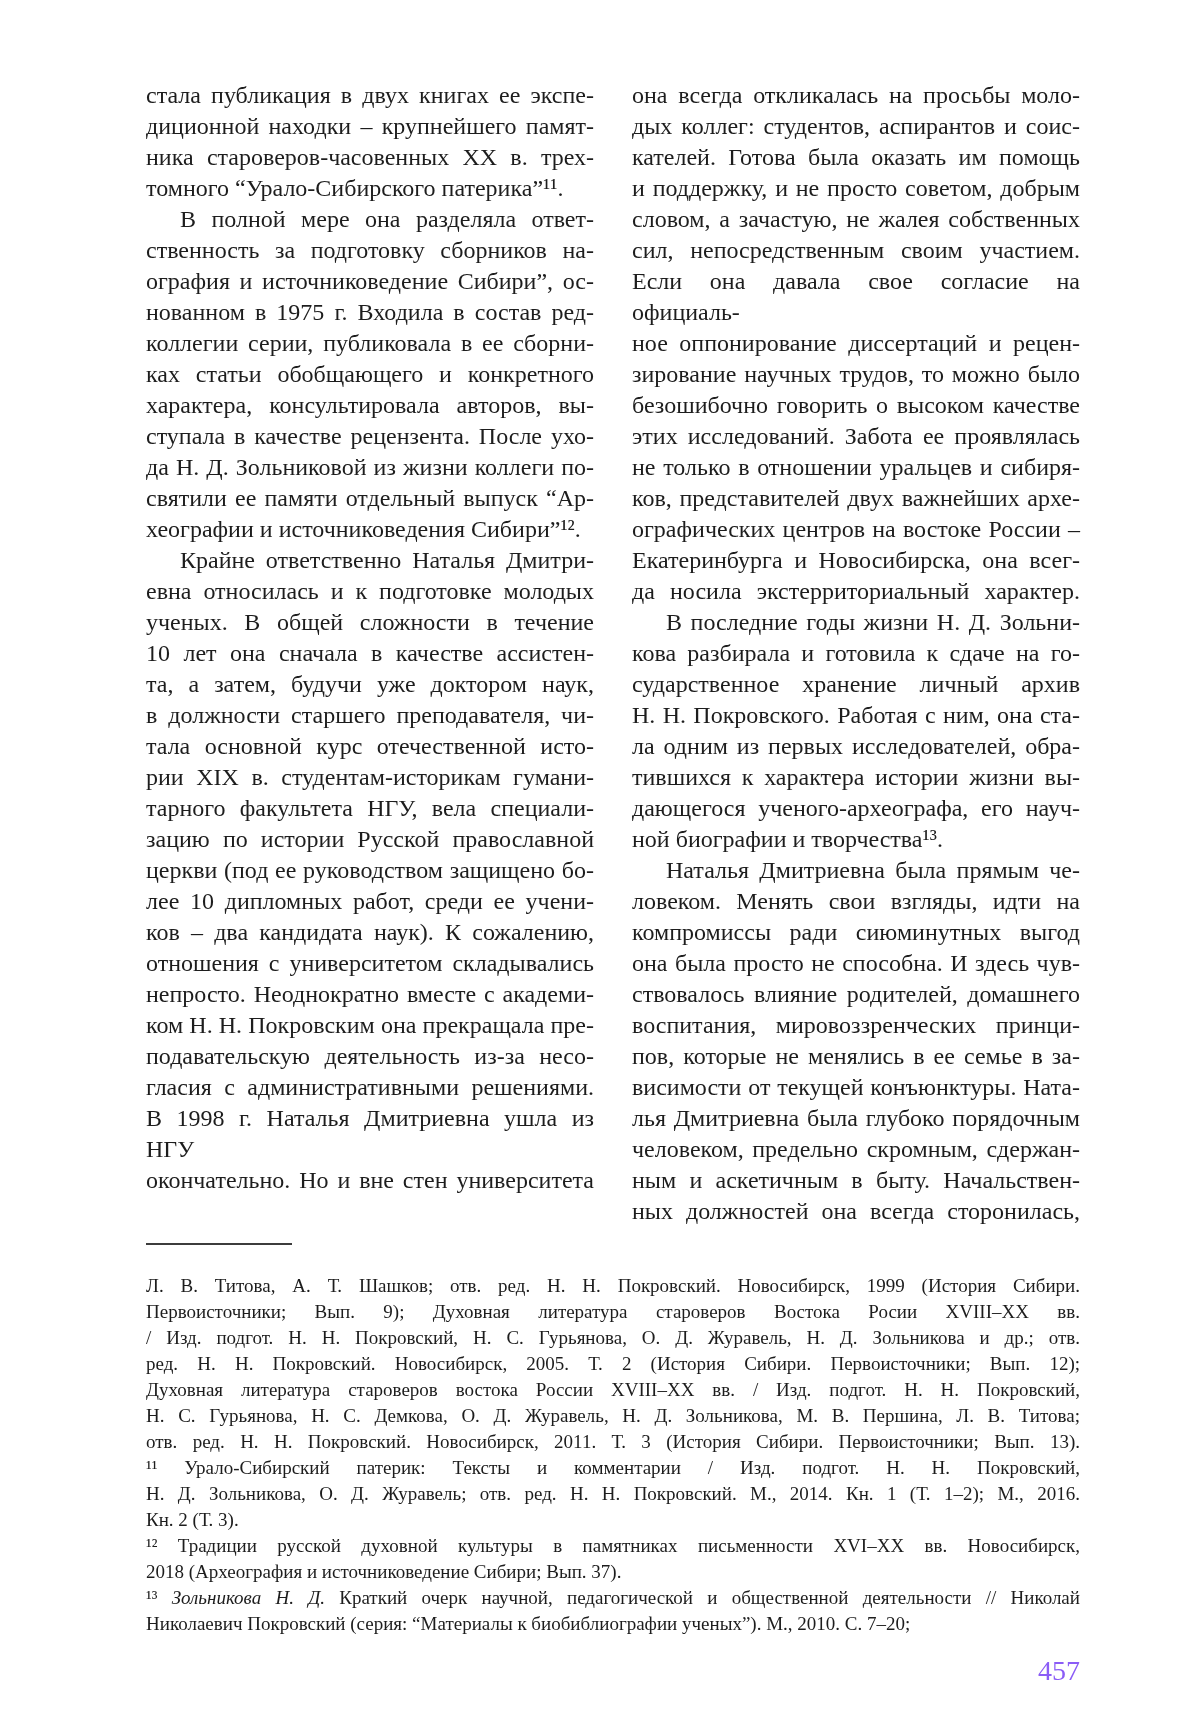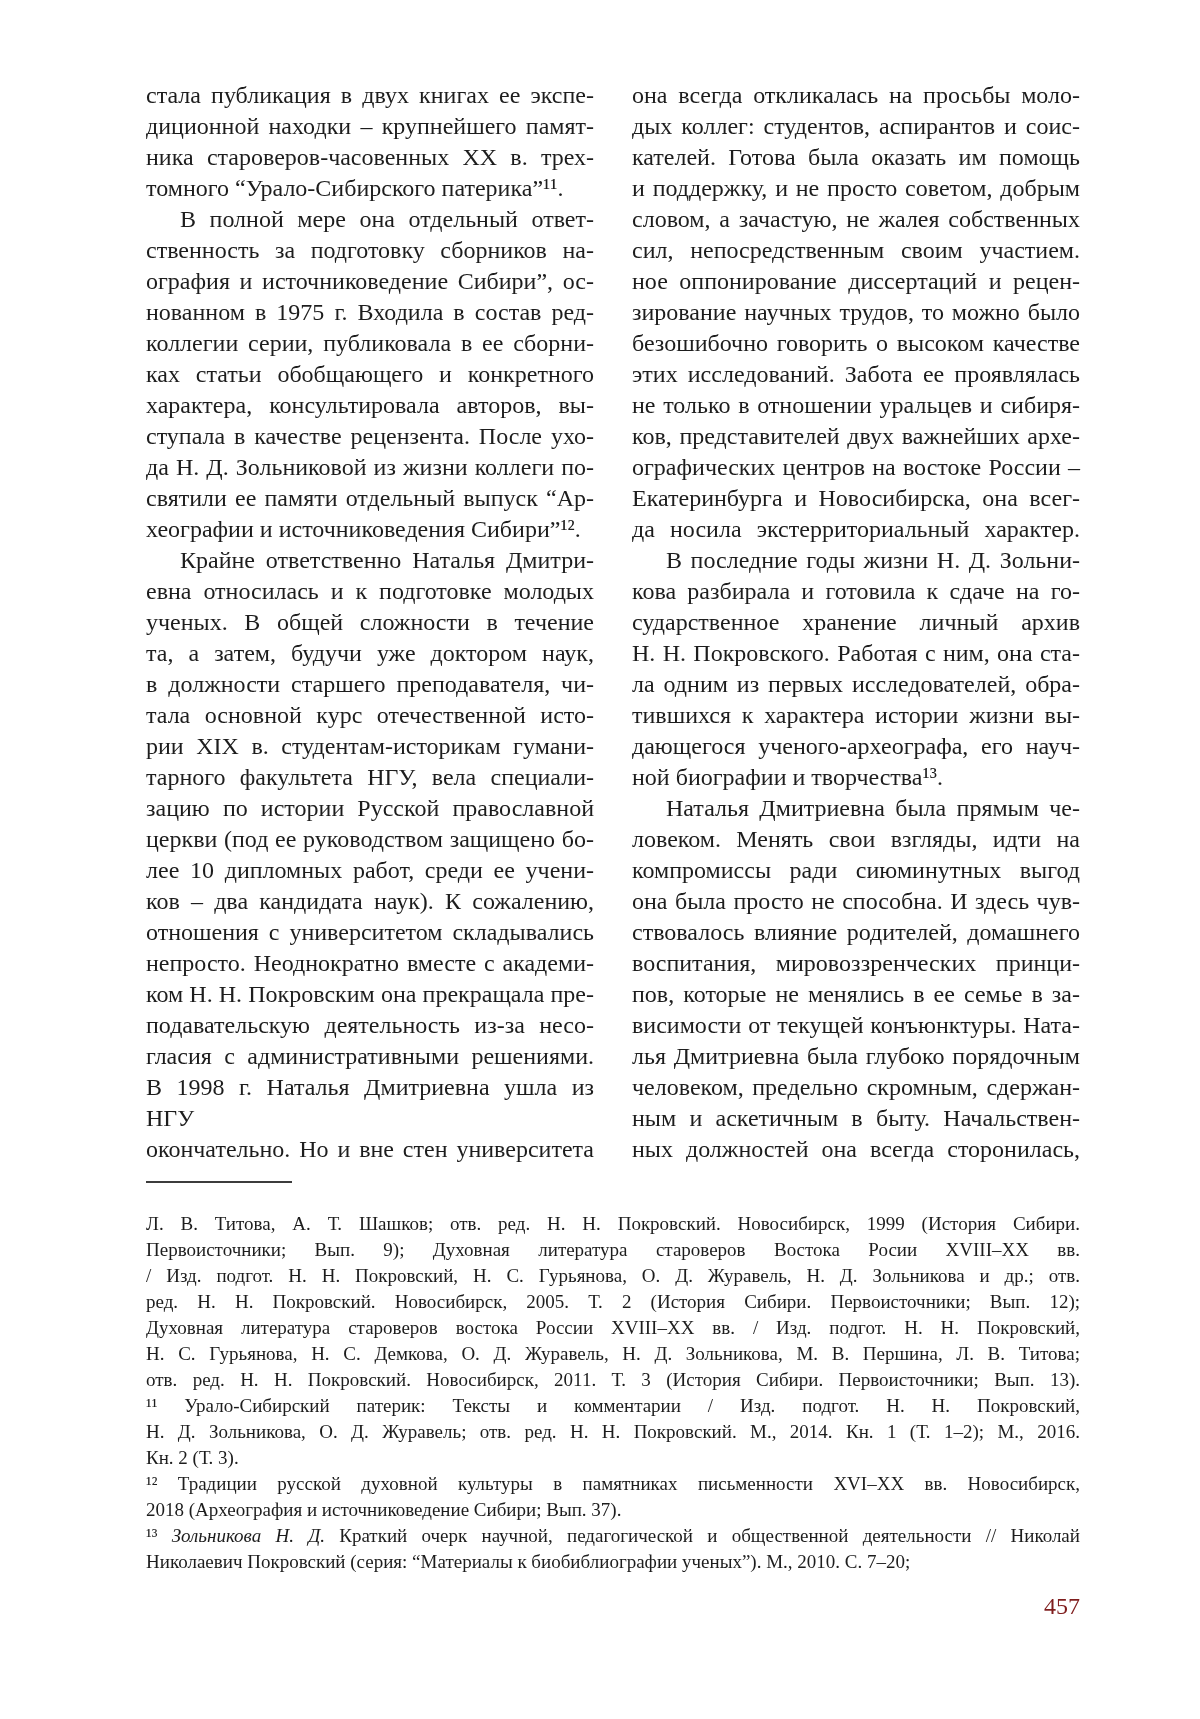--- a/index.html
+++ b/index.html
@@ -13,51 +13,52 @@
     color:#1d1d1d;
   }
   .columns{display:flex;gap:38px;}
   .col{flex:1;font-size:24px;line-height:31px;}
   .tl{text-align:justify;text-align-last:left;}
   .tl.st{text-align-last:justify;}
   .para.indent > .tl:first-child{text-indent:34px;}
   .fnsep{width:146px;border-top:2px solid #3c3c3c;margin-top:16px;}
   .footnotes{margin-top:28px;font-size:19px;line-height:26px;}
   .footnotes i{}
-  .pagenum{margin-top:18px;text-align:right;font-size:24px;color:#7f1d1d;}
+  .pagenum{margin-top:18px;text-align:right;font-size:28px;color:#8b5cf6;}
 </style>
 </head>
 <body>
 
 <div class="page">
   <div class="columns">
     <div class="col">
         <div class="para">
           <div class="tl st">стала публикация в двух книгах ее экспе-</div>
           <div class="tl st">диционной находки – крупнейшего памят-</div>
           <div class="tl st">ника староверов-часовенных XX в. трех-</div>
           <div class="tl">томного “Урало-Сибирского патерика”¹¹.</div>
         </div>
         <div class="para indent">
-          <div class="tl st">В полной мере она отдельный ответ-</div>
+          <div class="tl st">В полной мере она разделяла ответ-</div>
           <div class="tl st">ственность за подготовку сборников на-</div>
           <div class="tl st">ография и источниковедение Сибири”, ос-</div>
           <div class="tl st">нованном в 1975 г. Входила в состав ред-</div>
           <div class="tl st">коллегии серии, публиковала в ее сборни-</div>
           <div class="tl st">ках статьи обобщающего и конкретного</div>
           <div class="tl st">характера, консультировала авторов, вы-</div>
           <div class="tl st">ступала в качестве рецензента. После ухо-</div>
           <div class="tl st">да Н. Д. Зольниковой из жизни коллеги по-</div>
           <div class="tl st">святили ее памяти отдельный выпуск “Ар-</div>
           <div class="tl">хеографии и источниковедения Сибири”¹².</div>
         </div>
         <div class="para indent">
           <div class="tl st">Крайне ответственно Наталья Дмитри-</div>
           <div class="tl st">евна относилась и к подготовке молодых</div>
           <div class="tl st">ученых. В общей сложности в течение</div>
+          <div class="tl st">10 лет она сначала в качестве ассистен-</div>
           <div class="tl st">та, а затем, будучи уже доктором наук,</div>
           <div class="tl st">в должности старшего преподавателя, чи-</div>
           <div class="tl st">тала основной курс отечественной исто-</div>
           <div class="tl st">рии XIX в. студентам-историкам гумани-</div>
           <div class="tl st">тарного факультета НГУ, вела специали-</div>
           <div class="tl st">зацию по истории Русской православной</div>
           <div class="tl st">церкви (под ее руководством защищено бо-</div>
           <div class="tl st">лее 10 дипломных работ, среди ее учени-</div>
           <div class="tl st">ков – два кандидата наук). К сожалению,</div>
           <div class="tl st">отношения с университетом складывались</div>
@@ -70,20 +71,21 @@
         </div>
       </div>
     <div class="col">
         <div class="para">
           <div class="tl st">она всегда откликалась на просьбы моло-</div>
           <div class="tl st">дых коллег: студентов, аспирантов и соис-</div>
           <div class="tl st">кателей. Готова была оказать им помощь</div>
           <div class="tl st">и поддержку, и не просто советом, добрым</div>
           <div class="tl st">словом, а зачастую, не жалея собственных</div>
           <div class="tl st">сил, непосредственным своим участием.</div>
+          <div class="tl st">Если она давала свое согласие на официаль-</div>
           <div class="tl st">ное оппонирование диссертаций и рецен-</div>
           <div class="tl st">зирование научных трудов, то можно было</div>
           <div class="tl st">безошибочно говорить о высоком качестве</div>
           <div class="tl st">этих исследований. Забота ее проявлялась</div>
           <div class="tl st">не только в отношении уральцев и сибиря-</div>
           <div class="tl st">ков, представителей двух важнейших архе-</div>
           <div class="tl st">ографических центров на востоке России –</div>
           <div class="tl st">Екатеринбурга и Новосибирска, она всег-</div>
           <div class="tl st">да носила экстерриториальный характер.</div>
         </div>

